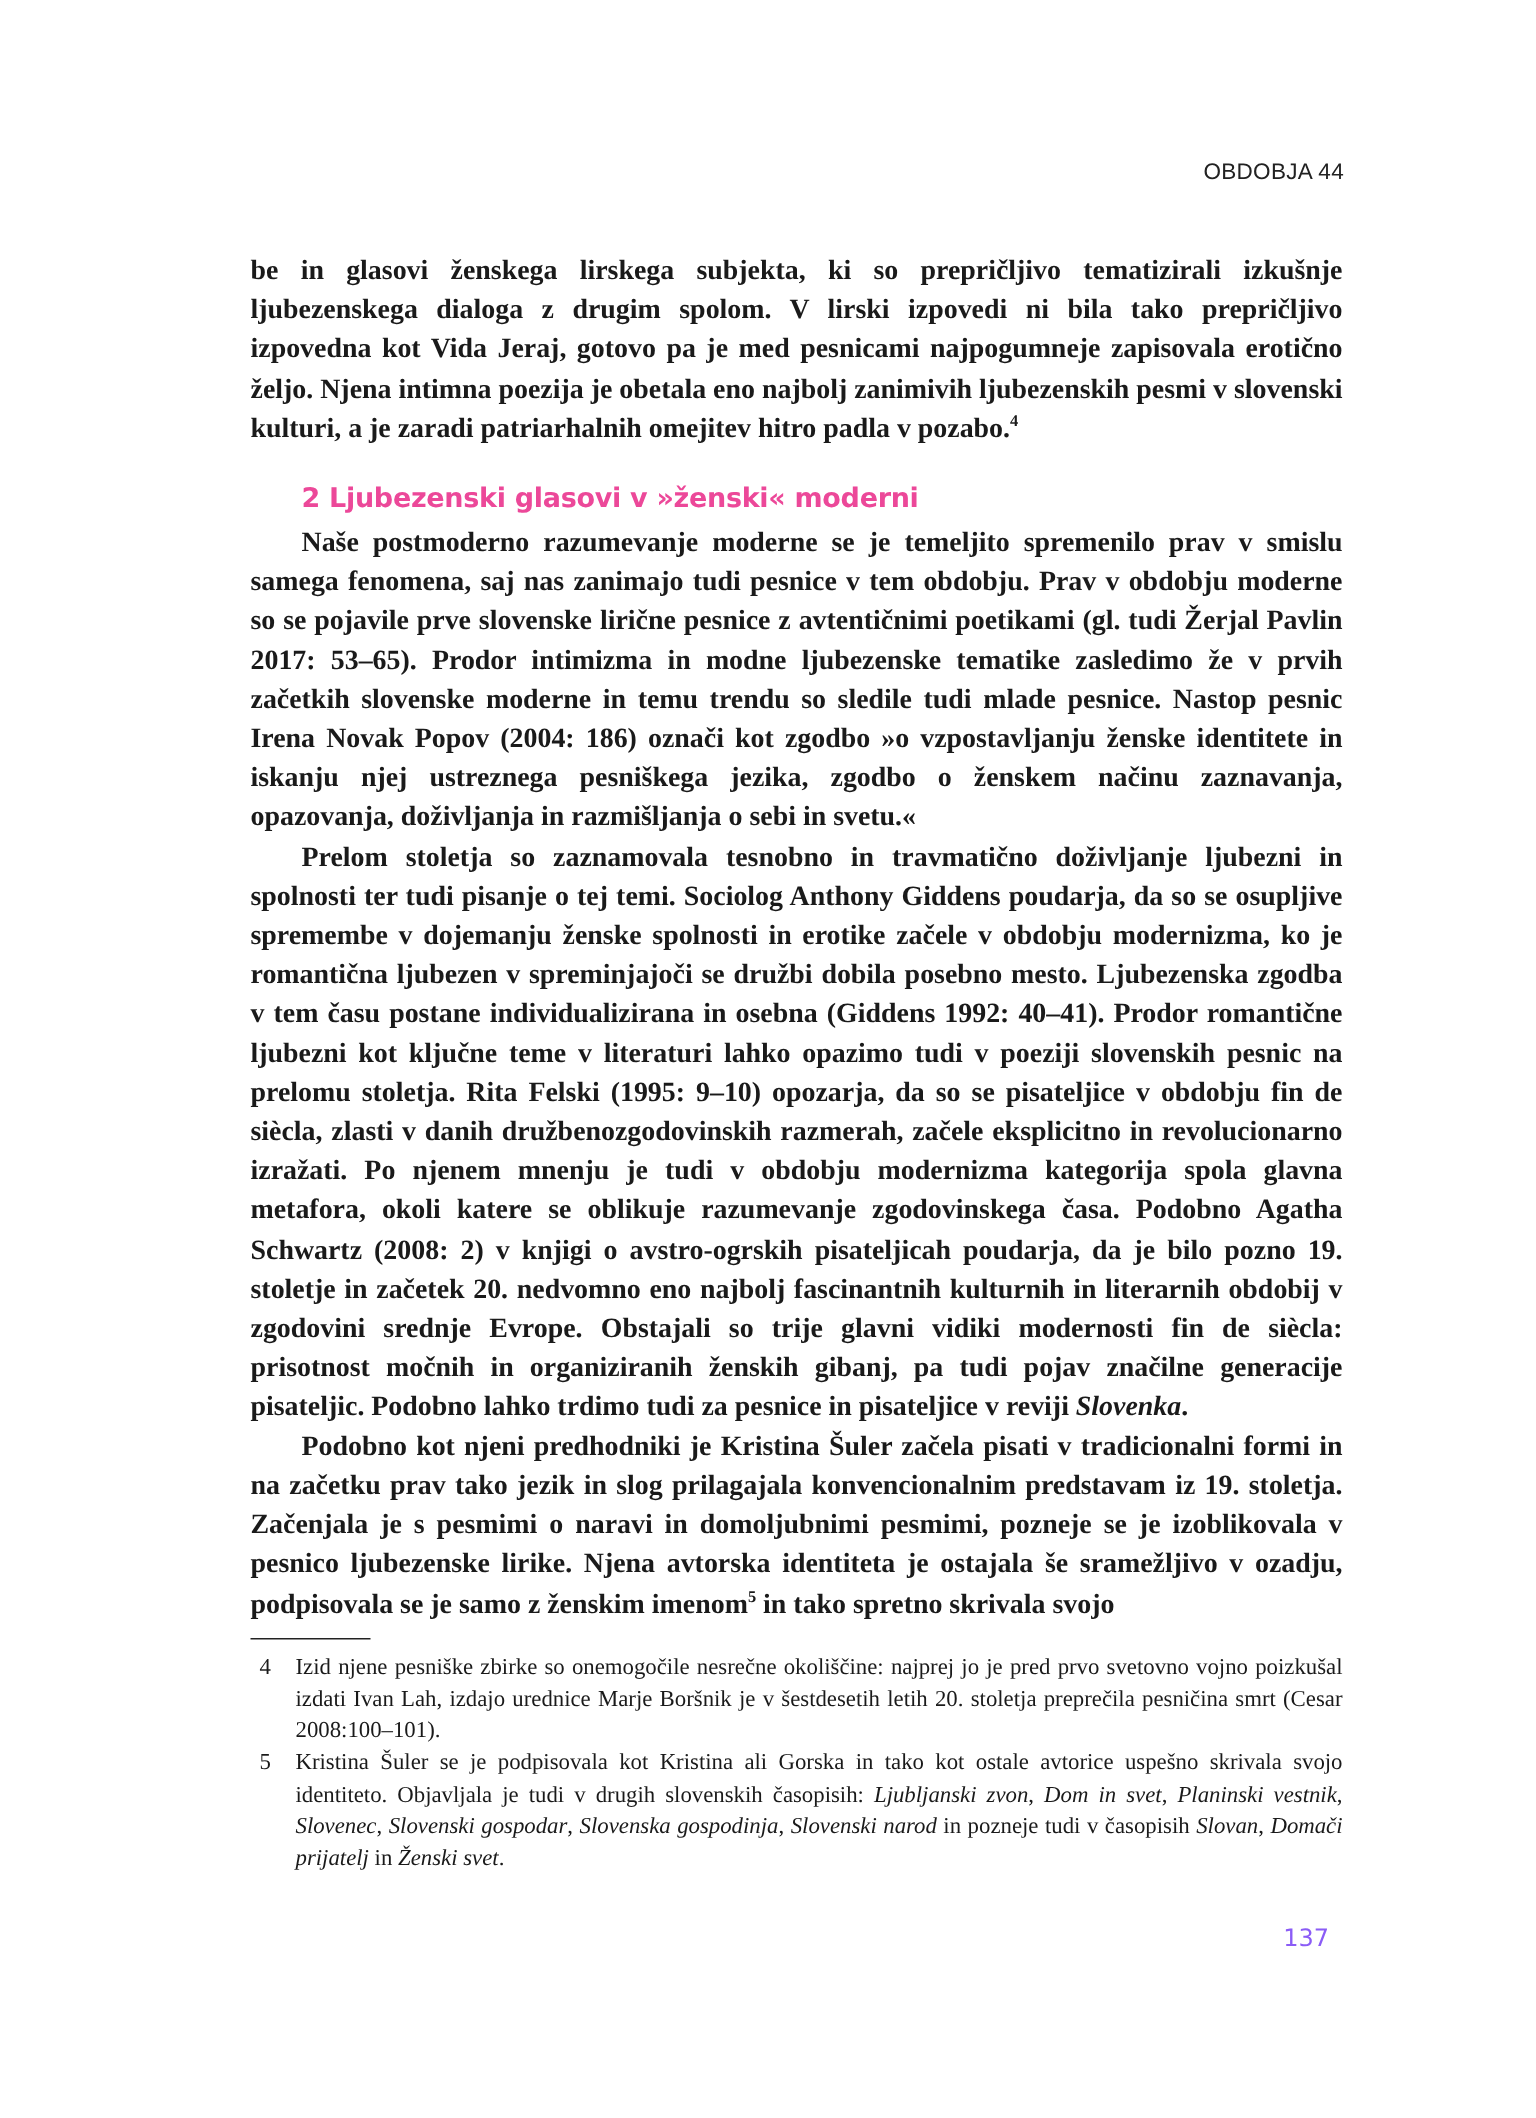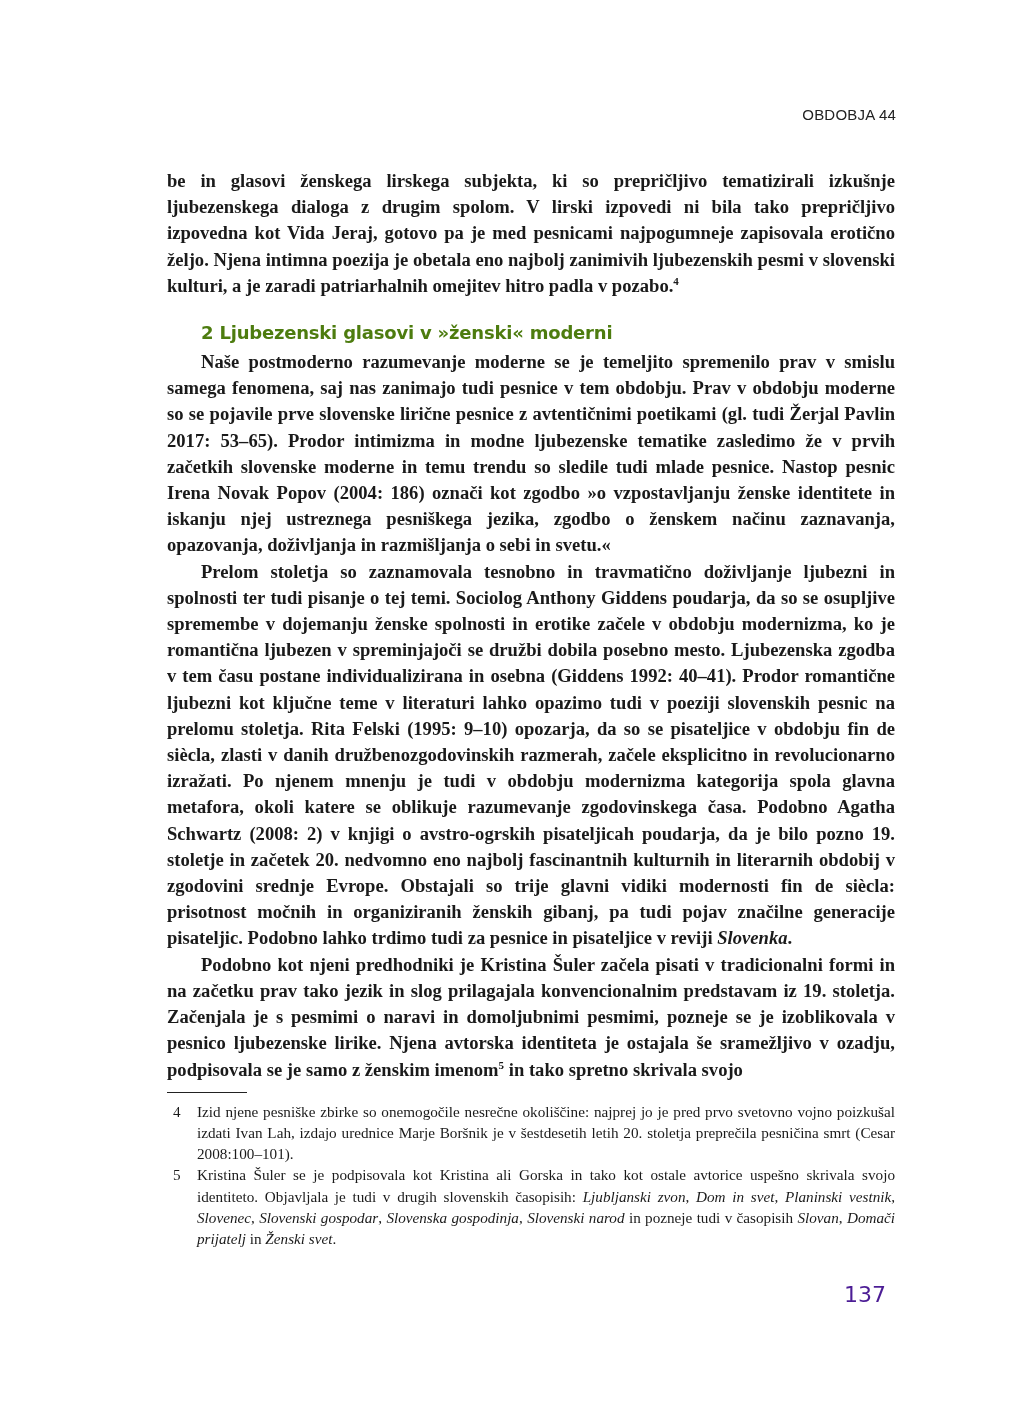--- a/index.html
+++ b/index.html
@@ -14,37 +14,37 @@
     position: absolute; left: 167px; top: 168px; width: 728px;
     font-family: "Liberation Serif", "DejaVu Serif", serif;
     font-size: 18.6px; line-height: 26.2px; color: #1a1a1a;
     text-align: justify; hyphens: manual;
   }
   .body p { margin: 0; font-weight: bold; }
   .body p.indent { text-indent: 34px; }
   .heading {
     font-family: "DejaVu Sans", "Liberation Sans", sans-serif;
     font-weight: bold; font-size: 18px; line-height: 24px;
-    margin: 22px 0 4px 34px; text-align: left; color: #4d7c0f;
+    margin: 22px 0 4px 34px; text-align: left; color: #ec4899;
     letter-spacing: -0.2px;
   }
   sup { font-size: 11px; line-height: 0; vertical-align: super; }
   .rule { width: 80px; border-top: 1px solid #222; margin: 9px 0 8px 0; }
   .footnotes {
     font-family: "Liberation Serif", "DejaVu Serif", serif;
     font-size: 15.2px; line-height: 21.2px; text-align: justify; color: #1a1a1a;
   }
   .fn { display: flex; margin-bottom: 0; }
   .fn-num { width: 30px; flex: 0 0 30px; padding-left: 6px; box-sizing: border-box; }
   .fn-text { flex: 1; }
   .fn-text i { font-style: italic; }
   .folio {
     position: absolute; right: 138px; top: 1282px;
     font-family: "DejaVu Sans", "Liberation Sans", sans-serif;
-    font-size: 22px; color: #4c1d95;
+    font-size: 16px; color: #8b5cf6;
   }
 </style>
 </head>
 <body>
 
 <div class="page">
 
   <div class="running-head">OBDOBJA 44</div>
 
   <div class="body">

